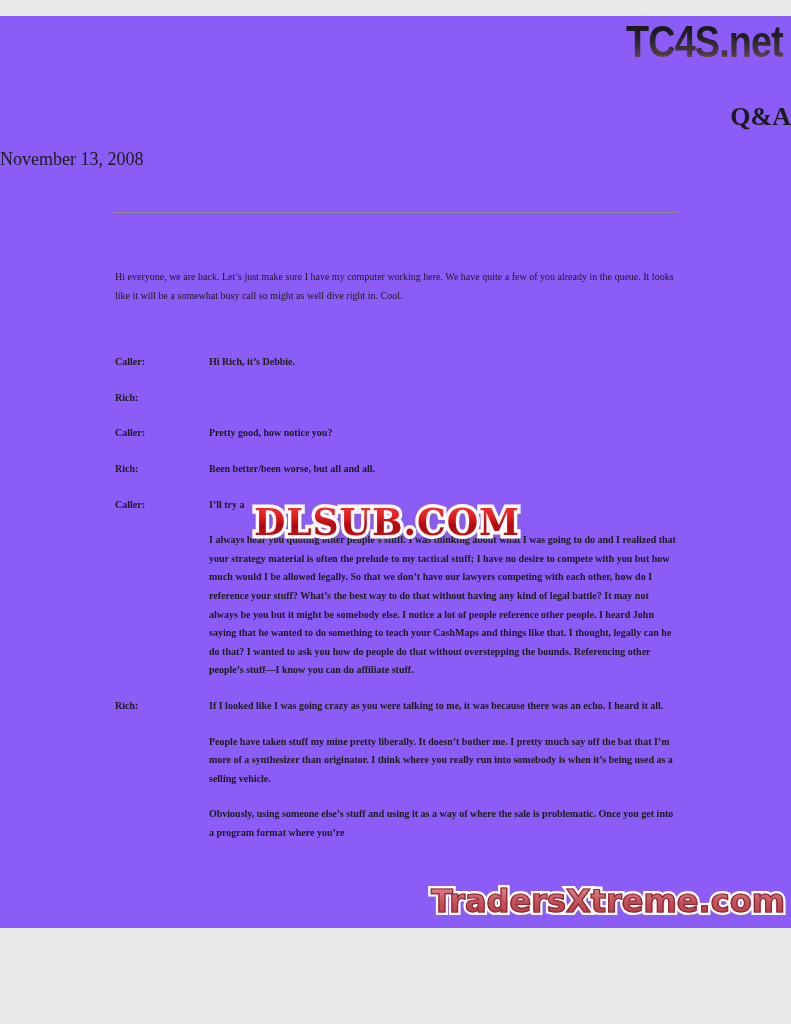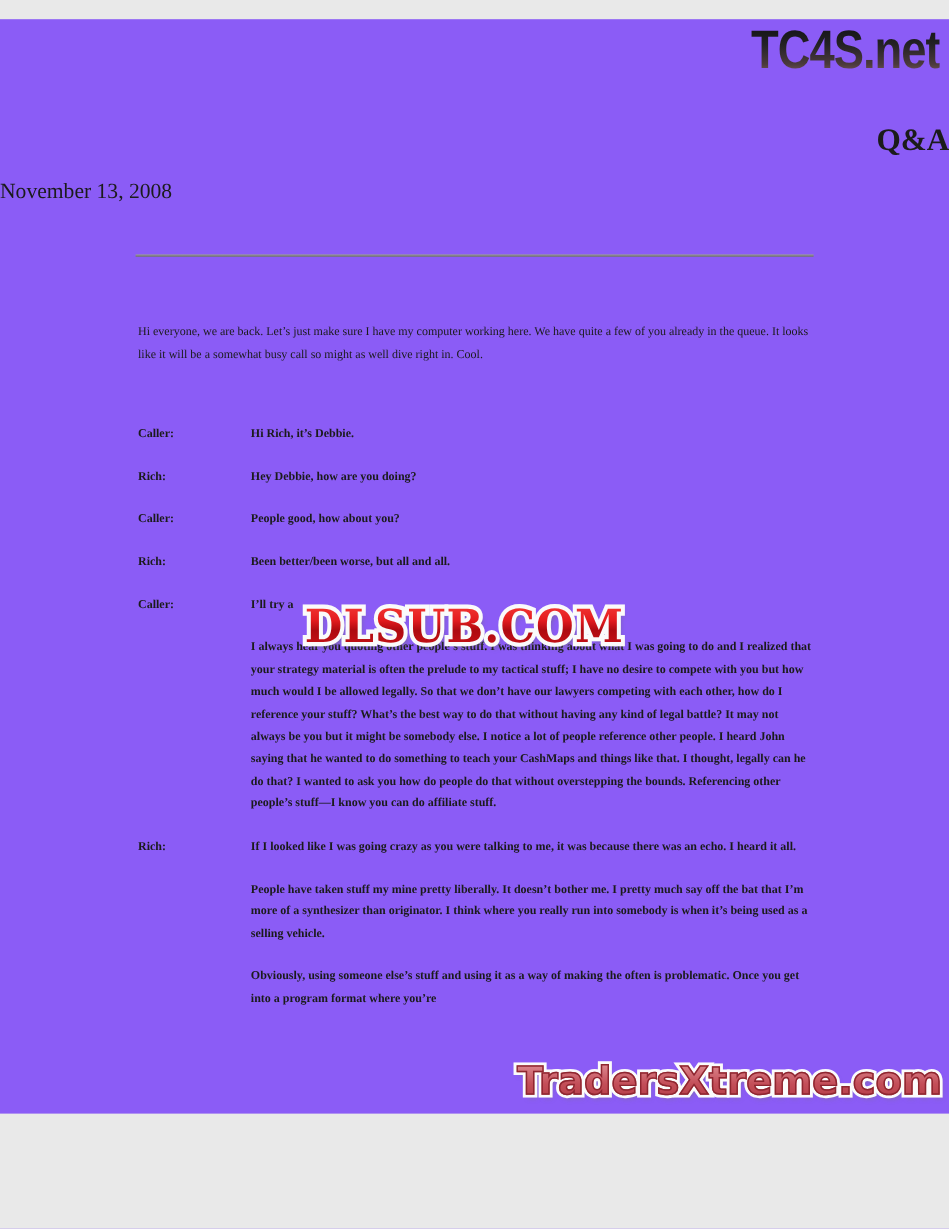--- a/index.html
+++ b/index.html
@@ -104,29 +104,26 @@
 
     <div class="entry">
       <div class="speaker">Caller:</div>
       <div class="speech">
         <p>Hi Rich, it’s Debbie.</p>
       </div>
     </div>
 
     <div class="entry">
       <div class="speaker">Rich:</div>
-      <div class="speech">
-        <p>Hey Debbie, how are you doing?</p>
-      </div>
     </div>
 
     <div class="entry">
       <div class="speaker">Caller:</div>
       <div class="speech">
-        <p>People good, how about you?</p>
+        <p>Pretty good, how notice you?</p>
       </div>
     </div>
 
     <div class="entry">
       <div class="speaker">Rich:</div>
       <div class="speech">
         <p>Been better/been worse, but all and all.</p>
       </div>
     </div>
 
@@ -136,21 +133,21 @@
         <p>I’ll try a</p>
         <p>I always hear you quoting other people’s stuff. I was thinking about what I was going to do and I realized that your strategy material is often the prelude to my tactical stuff; I have no desire to compete with you but how much would I be allowed legally. So that we don’t have our lawyers competing with each other, how do I reference your stuff? What’s the best way to do that without having any kind of legal battle? It may not always be you but it might be somebody else. I notice a lot of people reference other people. I heard John saying that he wanted to do something to teach your CashMaps and things like that. I thought, legally can he do that? I wanted to ask you how do people do that without overstepping the bounds. Referencing other people’s stuff—I know you can do affiliate stuff.</p>
       </div>
     </div>
 
     <div class="entry">
       <div class="speaker">Rich:</div>
       <div class="speech">
         <p>If I looked like I was going crazy as you were talking to me, it was because there was an echo. I heard it all.</p>
         <p>People have taken stuff my mine pretty liberally. It doesn’t bother me. I pretty much say off the bat that I’m more of a synthesizer than originator. I think where you really run into somebody is when it’s being used as a selling vehicle.</p>
-        <p>Obviously, using someone else’s stuff and using it as a way of making the often is problematic. Once you get into a program format where you’re</p>
+        <p>Obviously, using someone else’s stuff and using it as a way of where the sale is problematic. Once you get into a program format where you’re</p>
       </div>
     </div>
 
   </div>
 
   <div class="watermark logo-stack">
     <span class="layer-stroke">DLSUB.COM</span>
     <span class="layer-fill">DLSUB.COM</span>
   </div>
 

